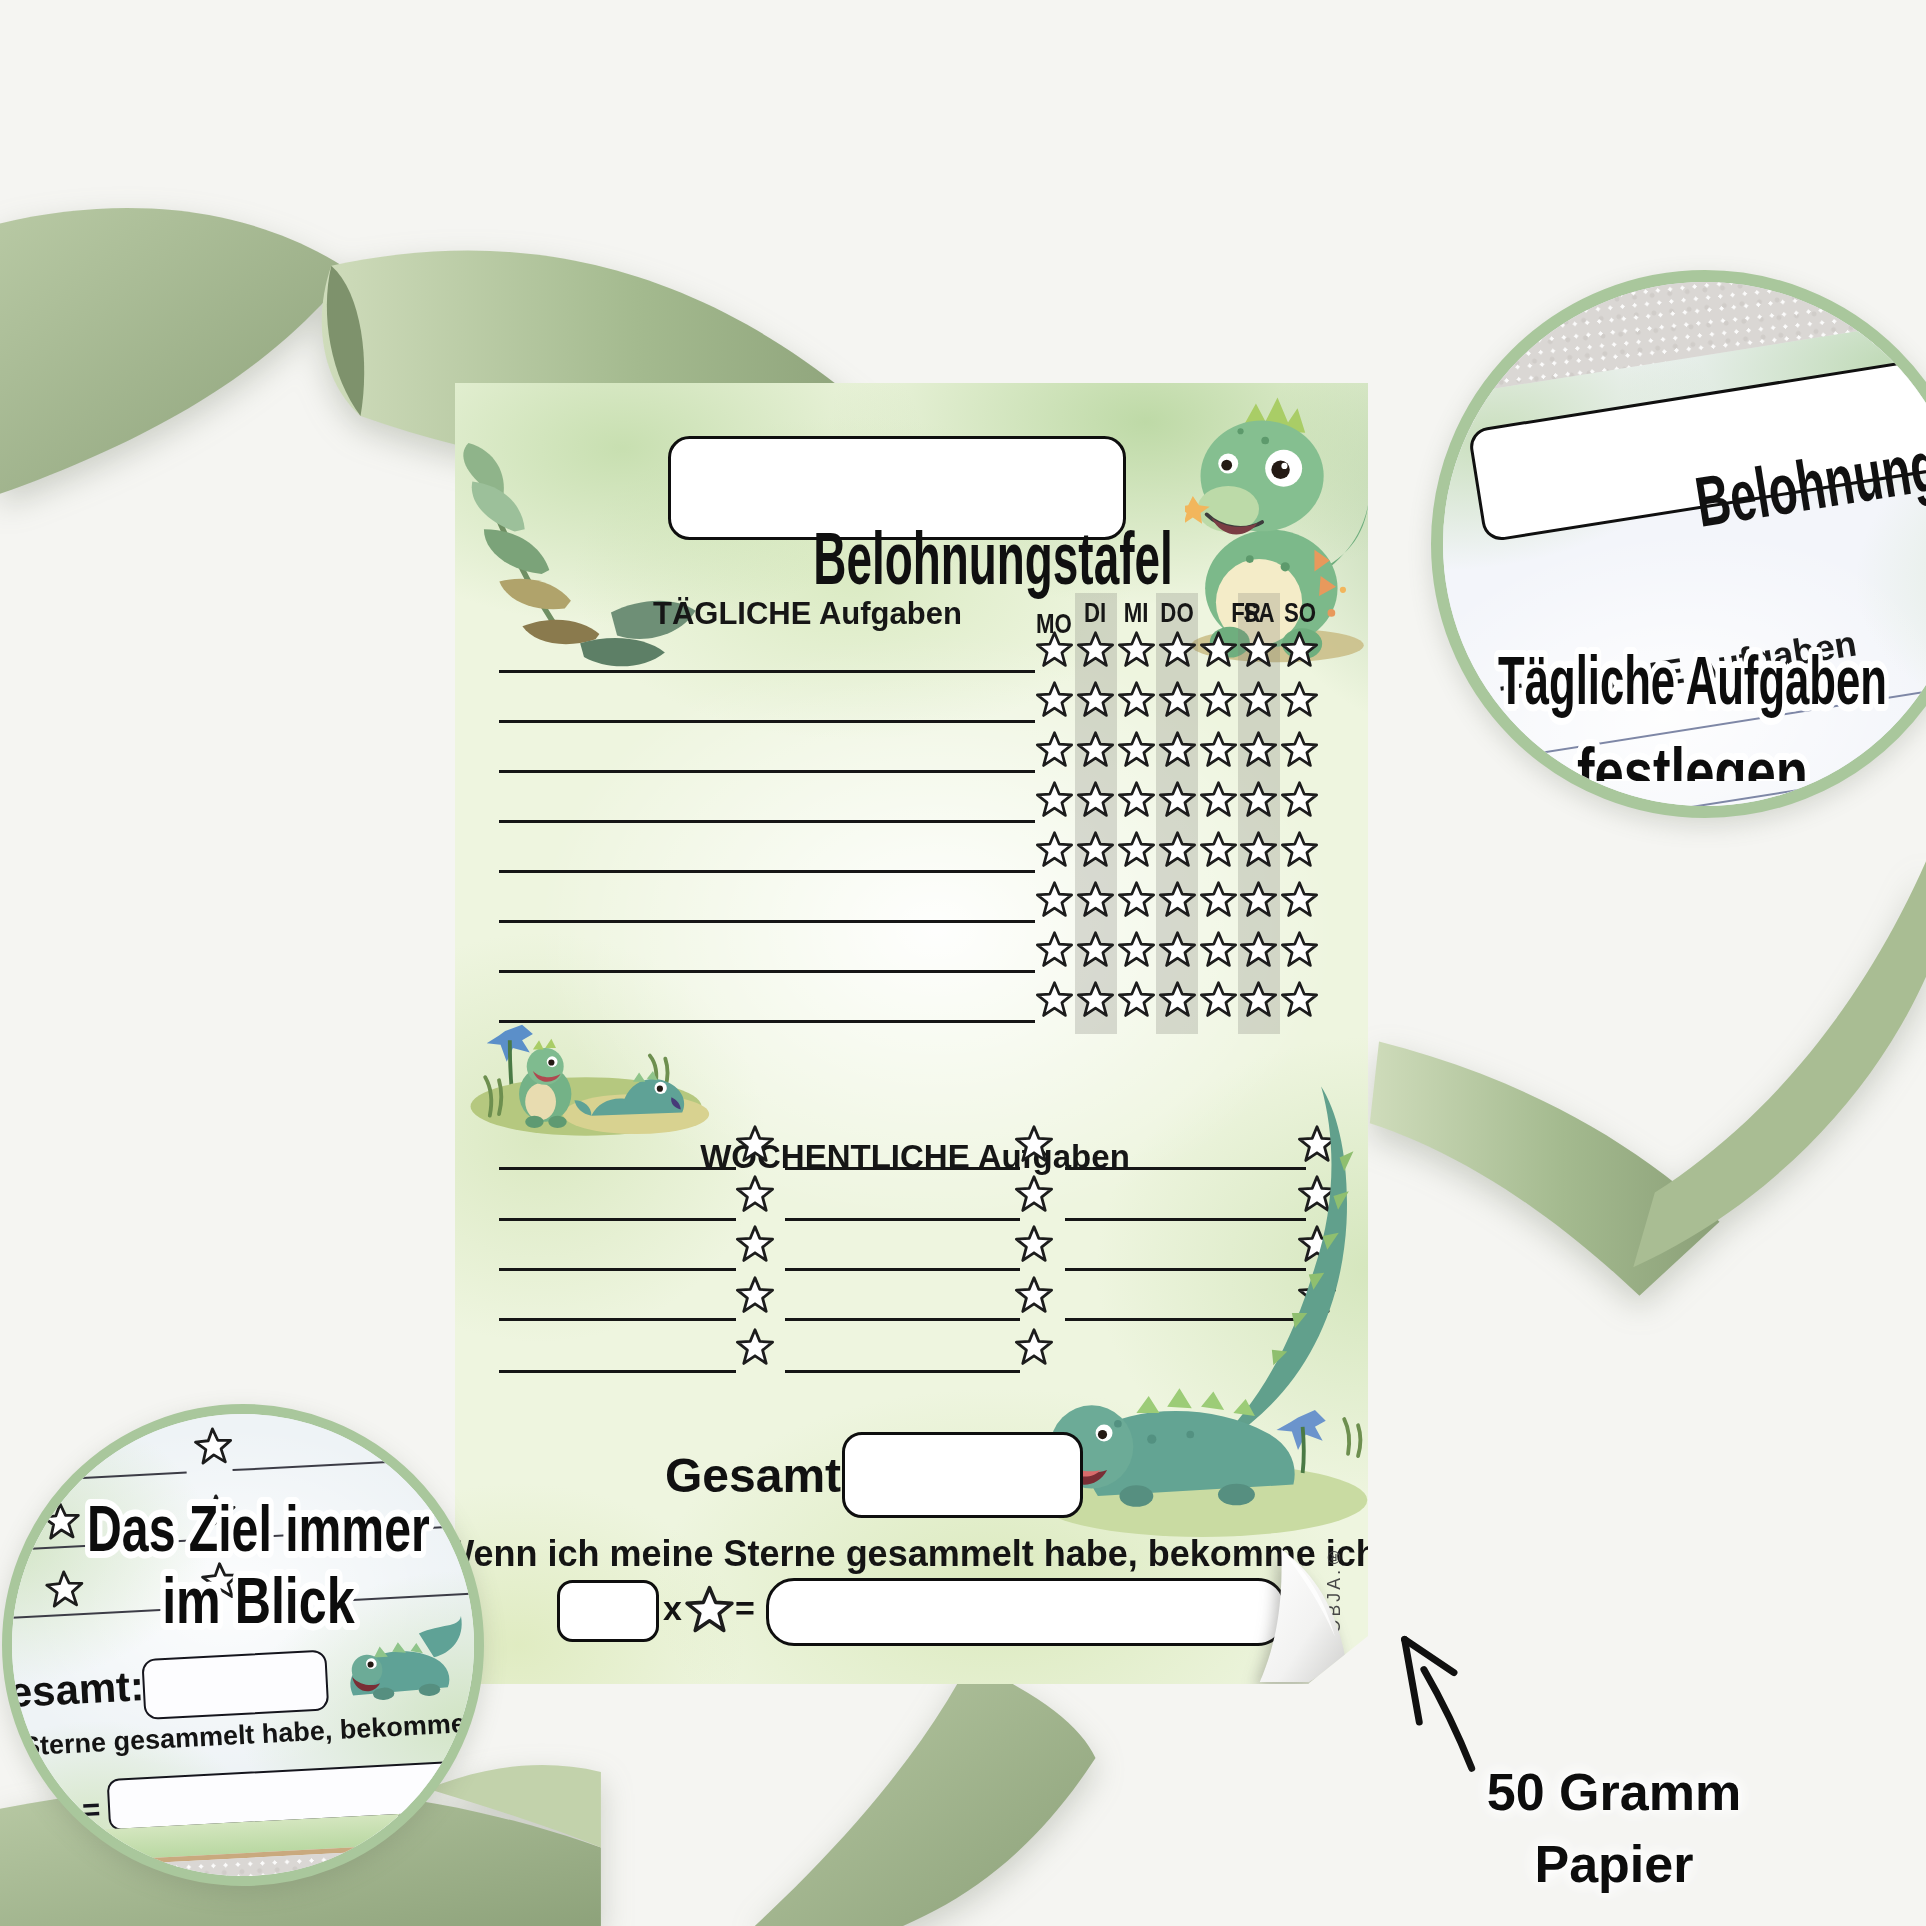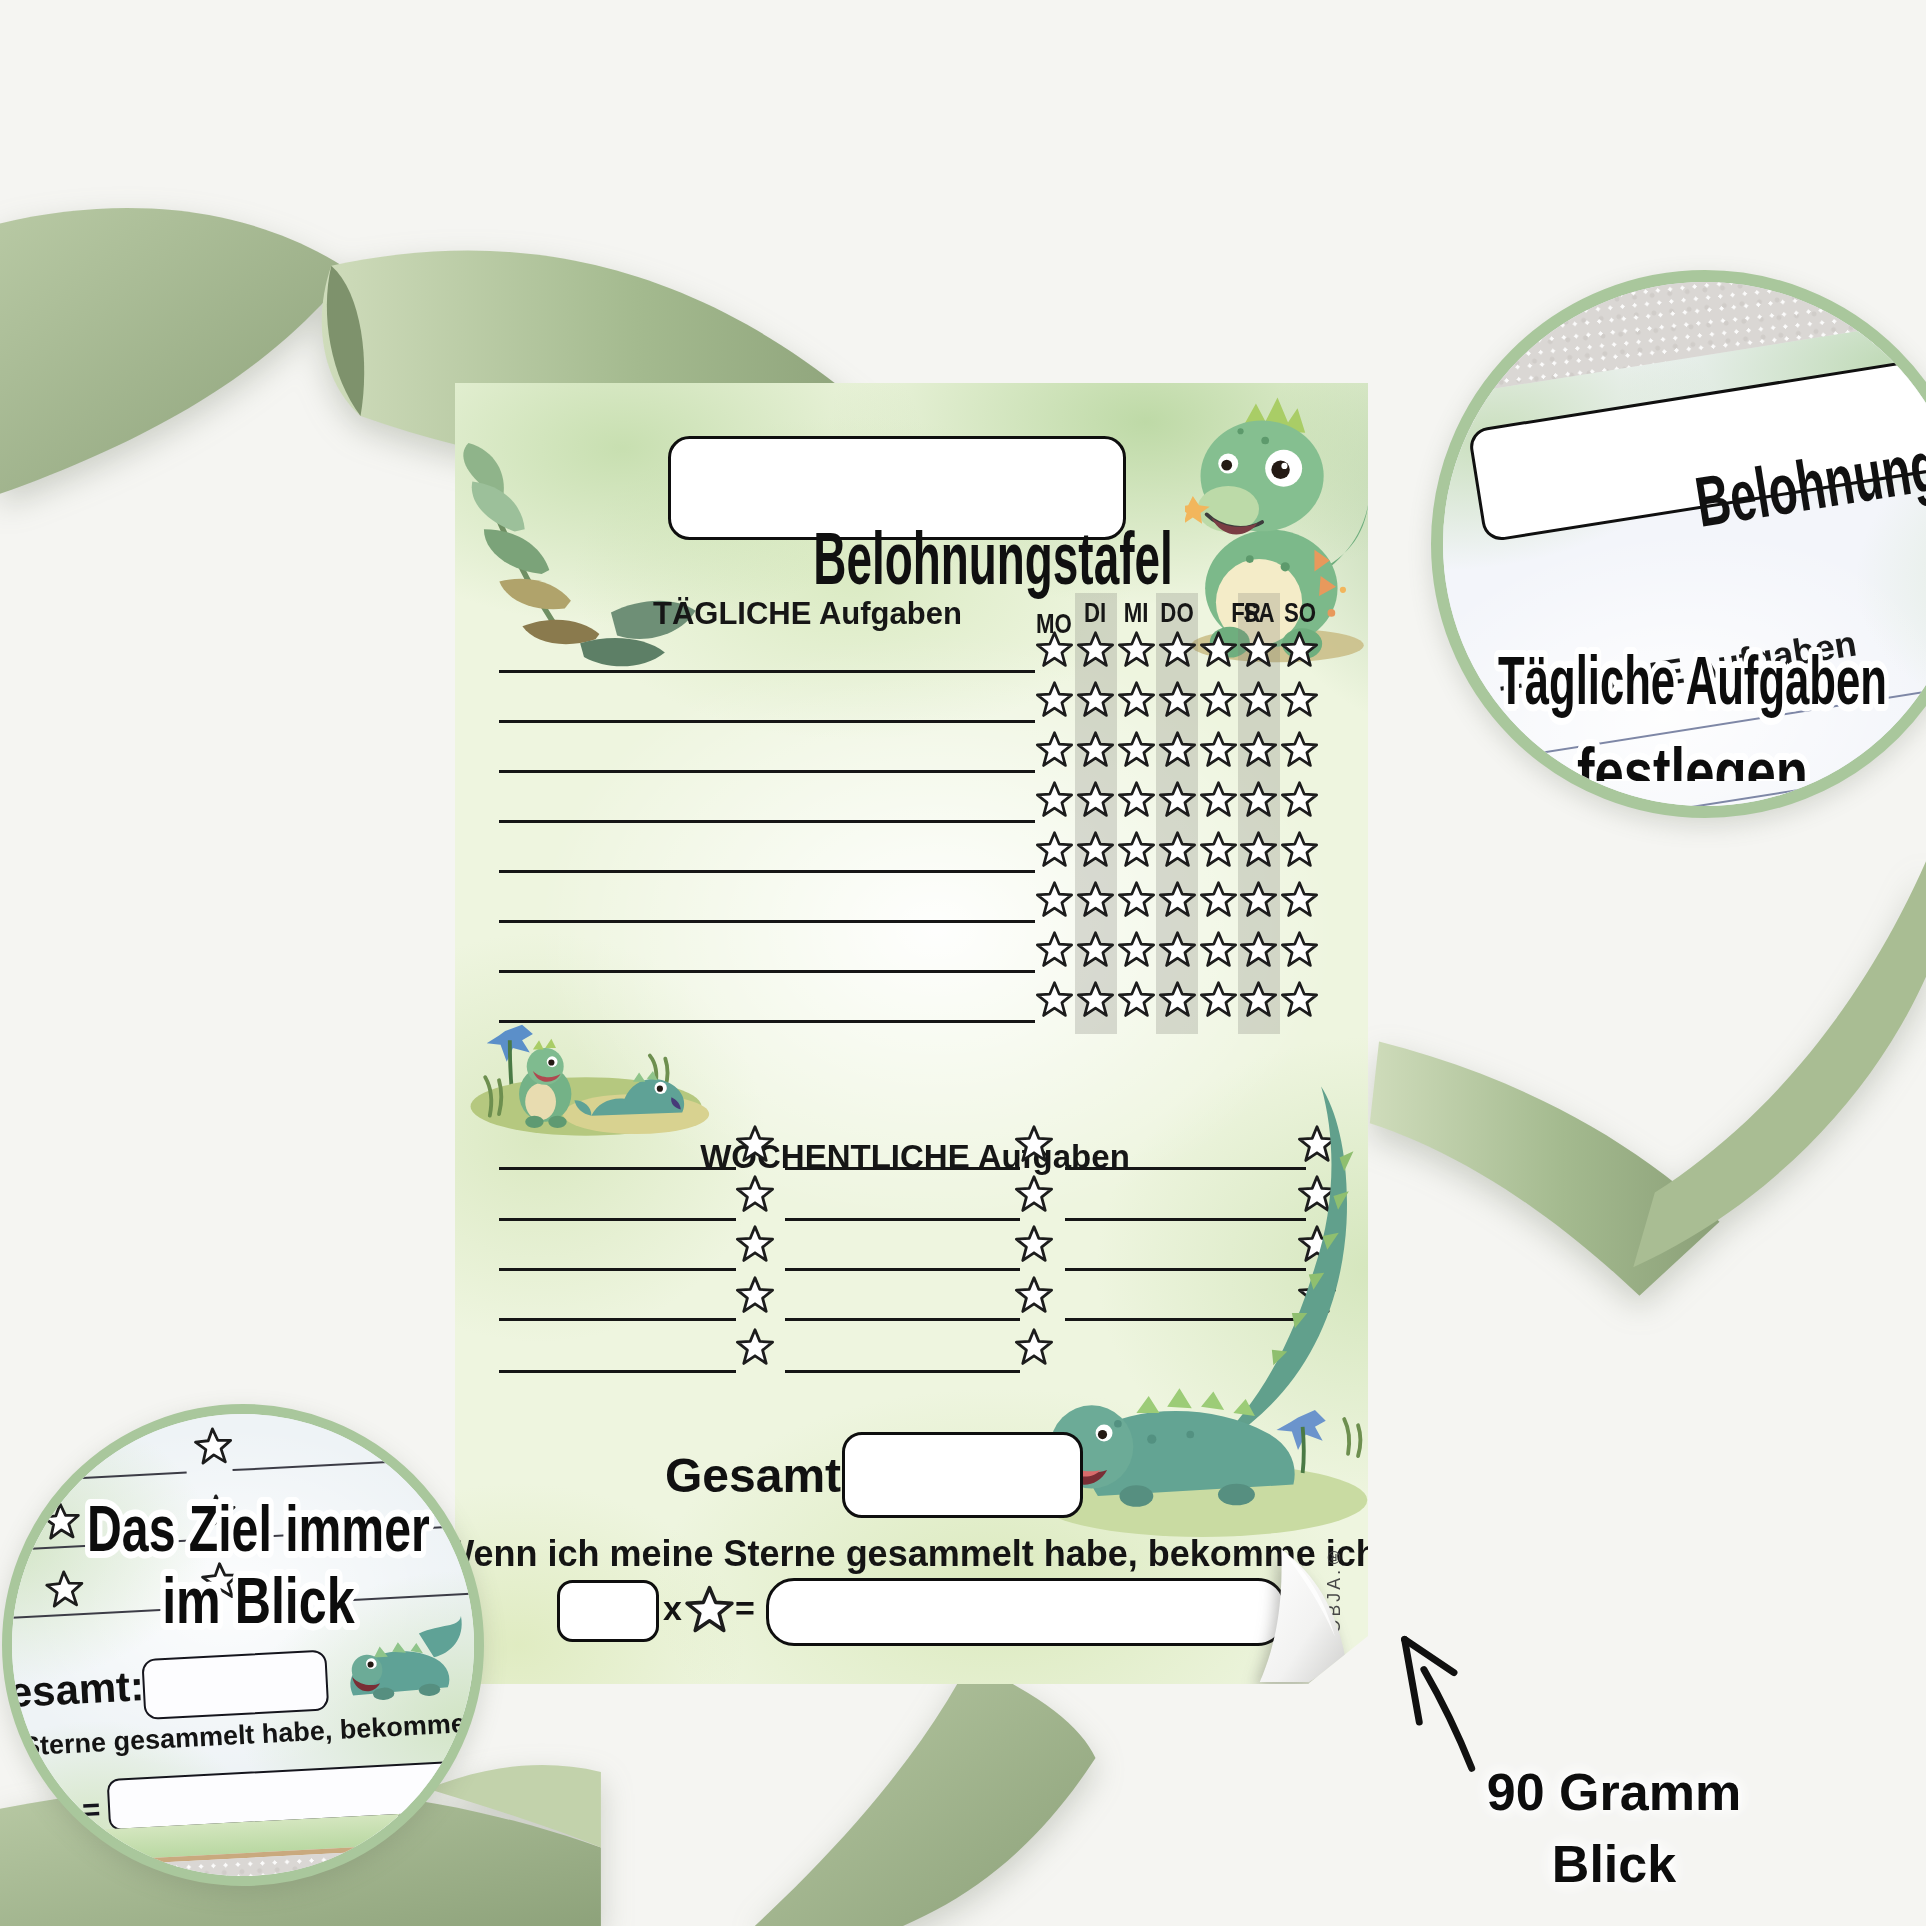--- a/index.html
+++ b/index.html
@@ -652,18 +652,18 @@
     </svg>
   </div>
 
   
   <svg class="abs" style="left:1379px;top:1614px" width="116" height="162" viewBox="0 0 150 210">
     <path d="M 120 200 C 100 150 80 110 58 72" stroke="#101010" stroke-width="9" fill="none" stroke-linecap="round"></path>
     <path d="M 33 33 L 97 76" stroke="#101010" stroke-width="9" fill="none" stroke-linecap="round"></path>
     <path d="M 33 33 L 52 140" stroke="#101010" stroke-width="9" fill="none" stroke-linecap="round"></path>
   </svg>
   <div class="abs note">
-    <div>90 Gramm</div>
-    <div>Blick</div>
+    <div>50 Gramm</div>
+    <div>Papier</div>
   </div>
 
 </div>
 
 
 </body></html>

